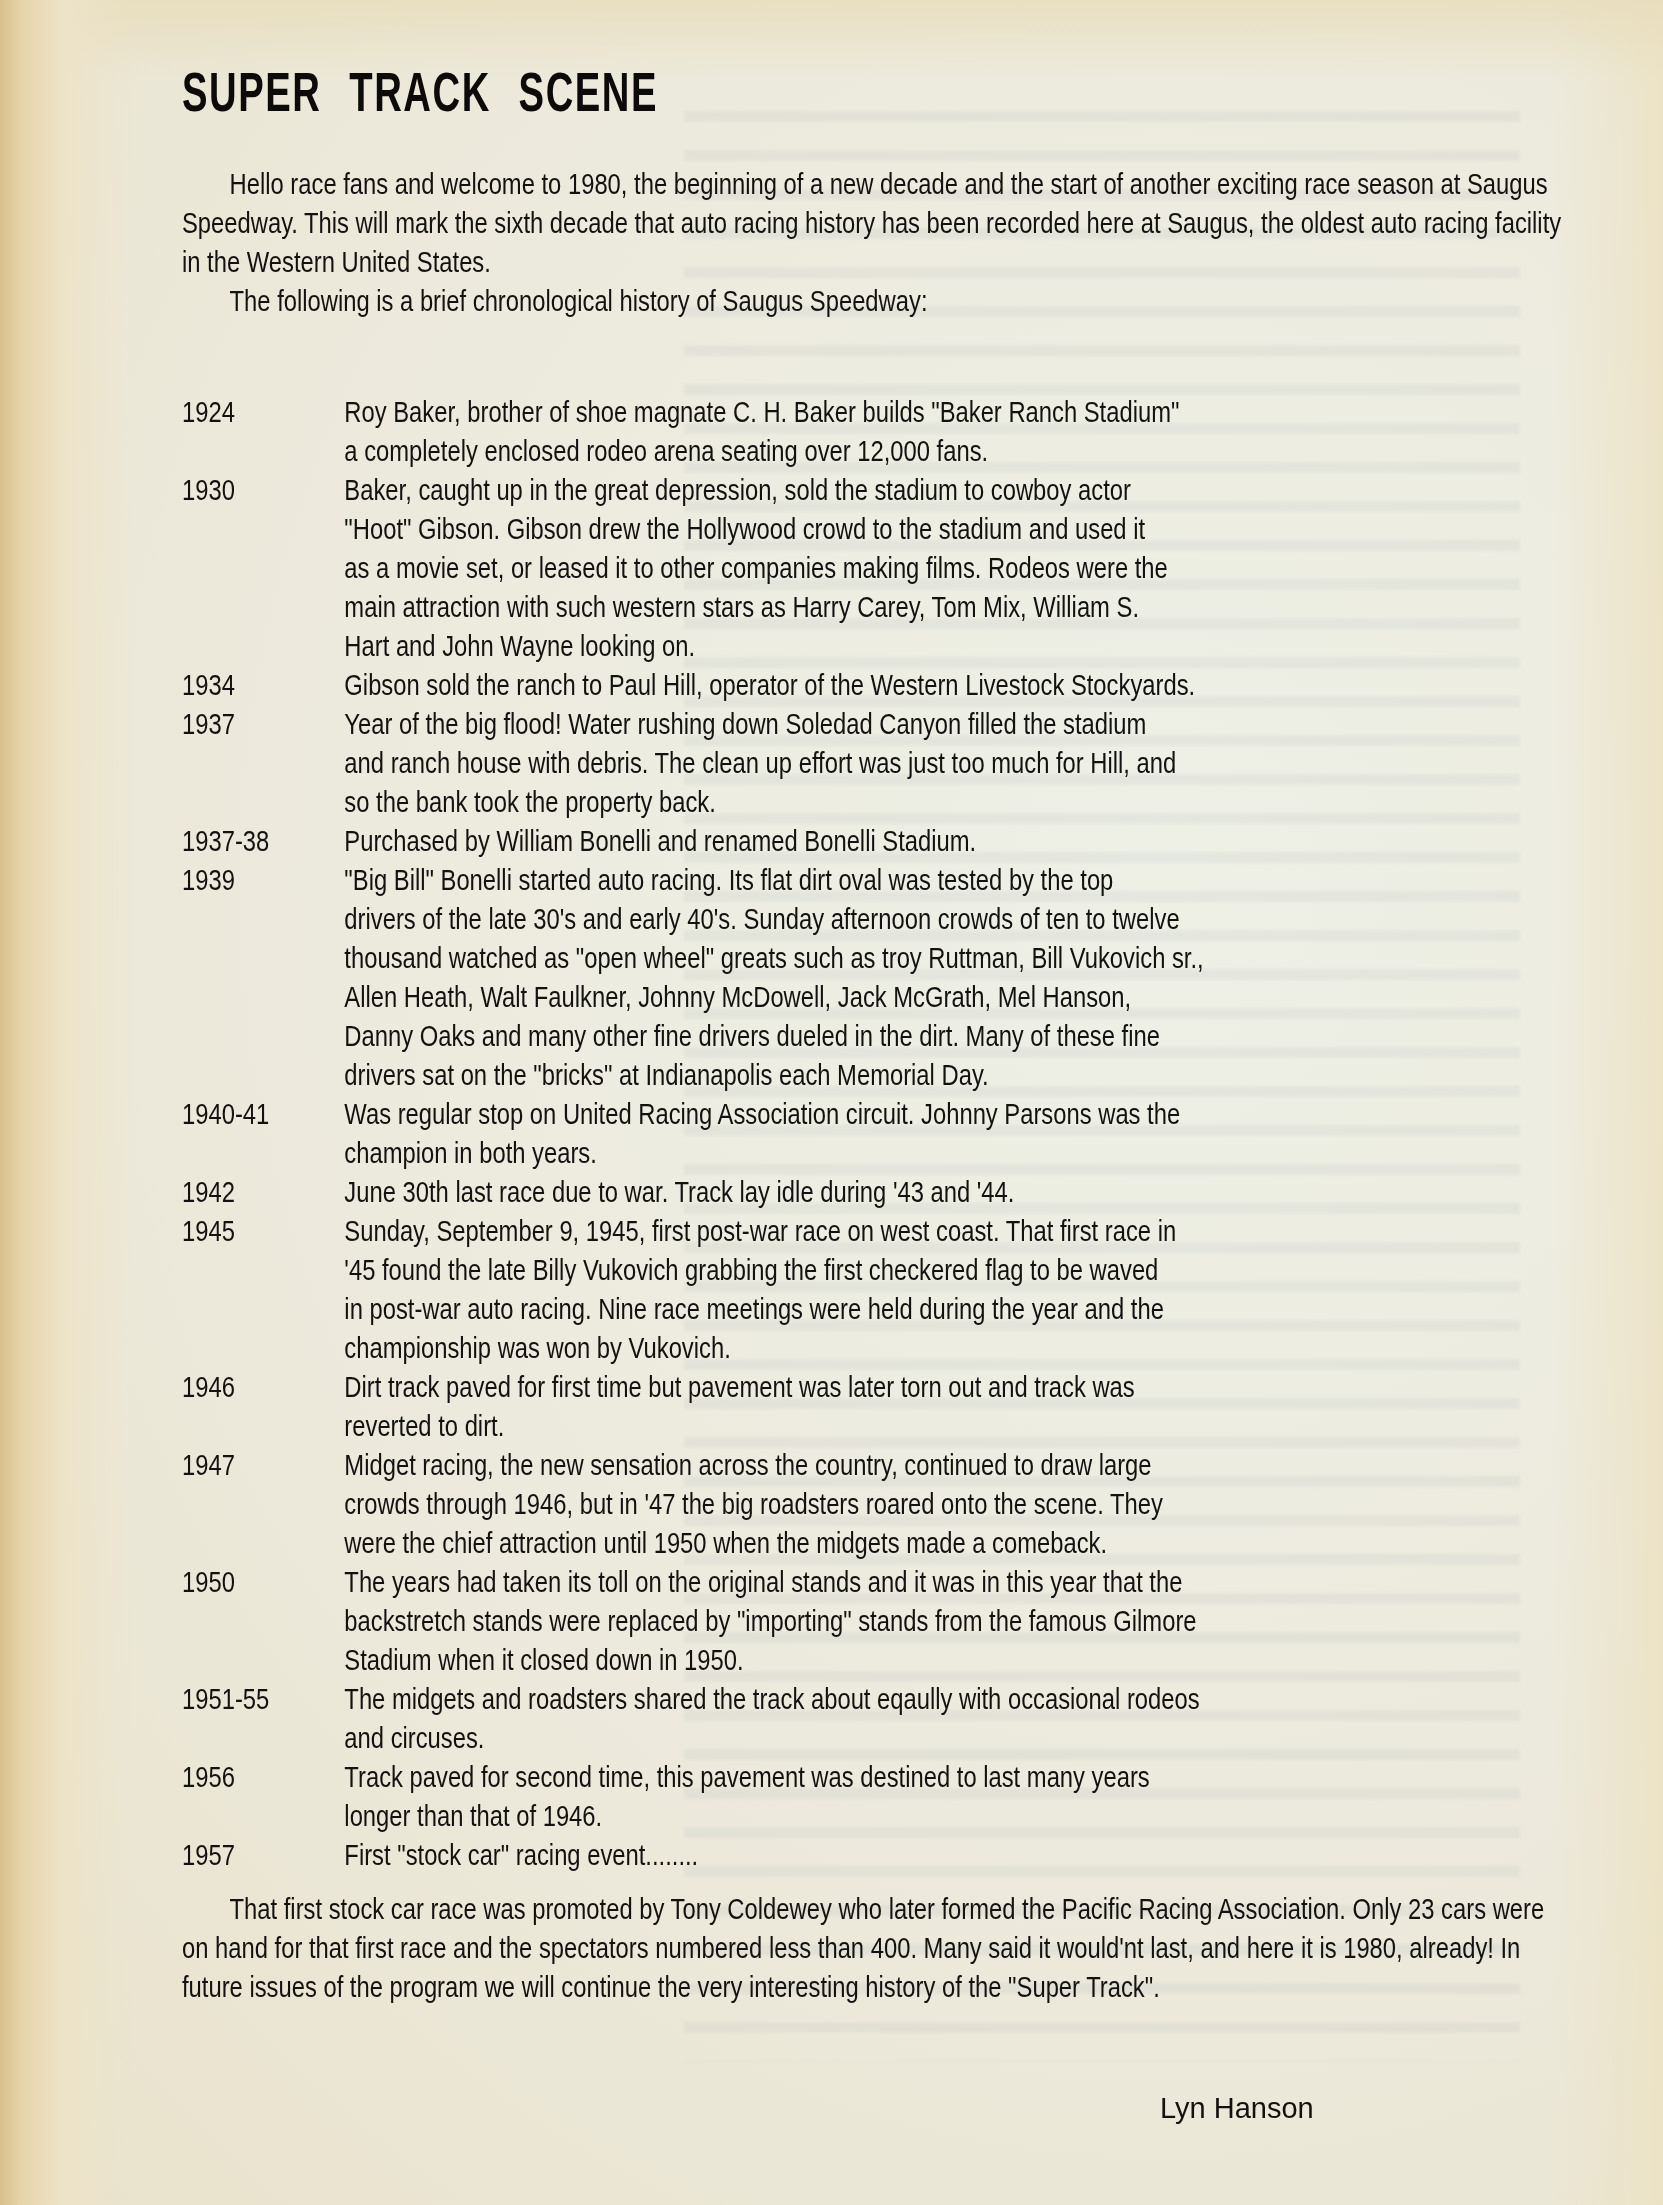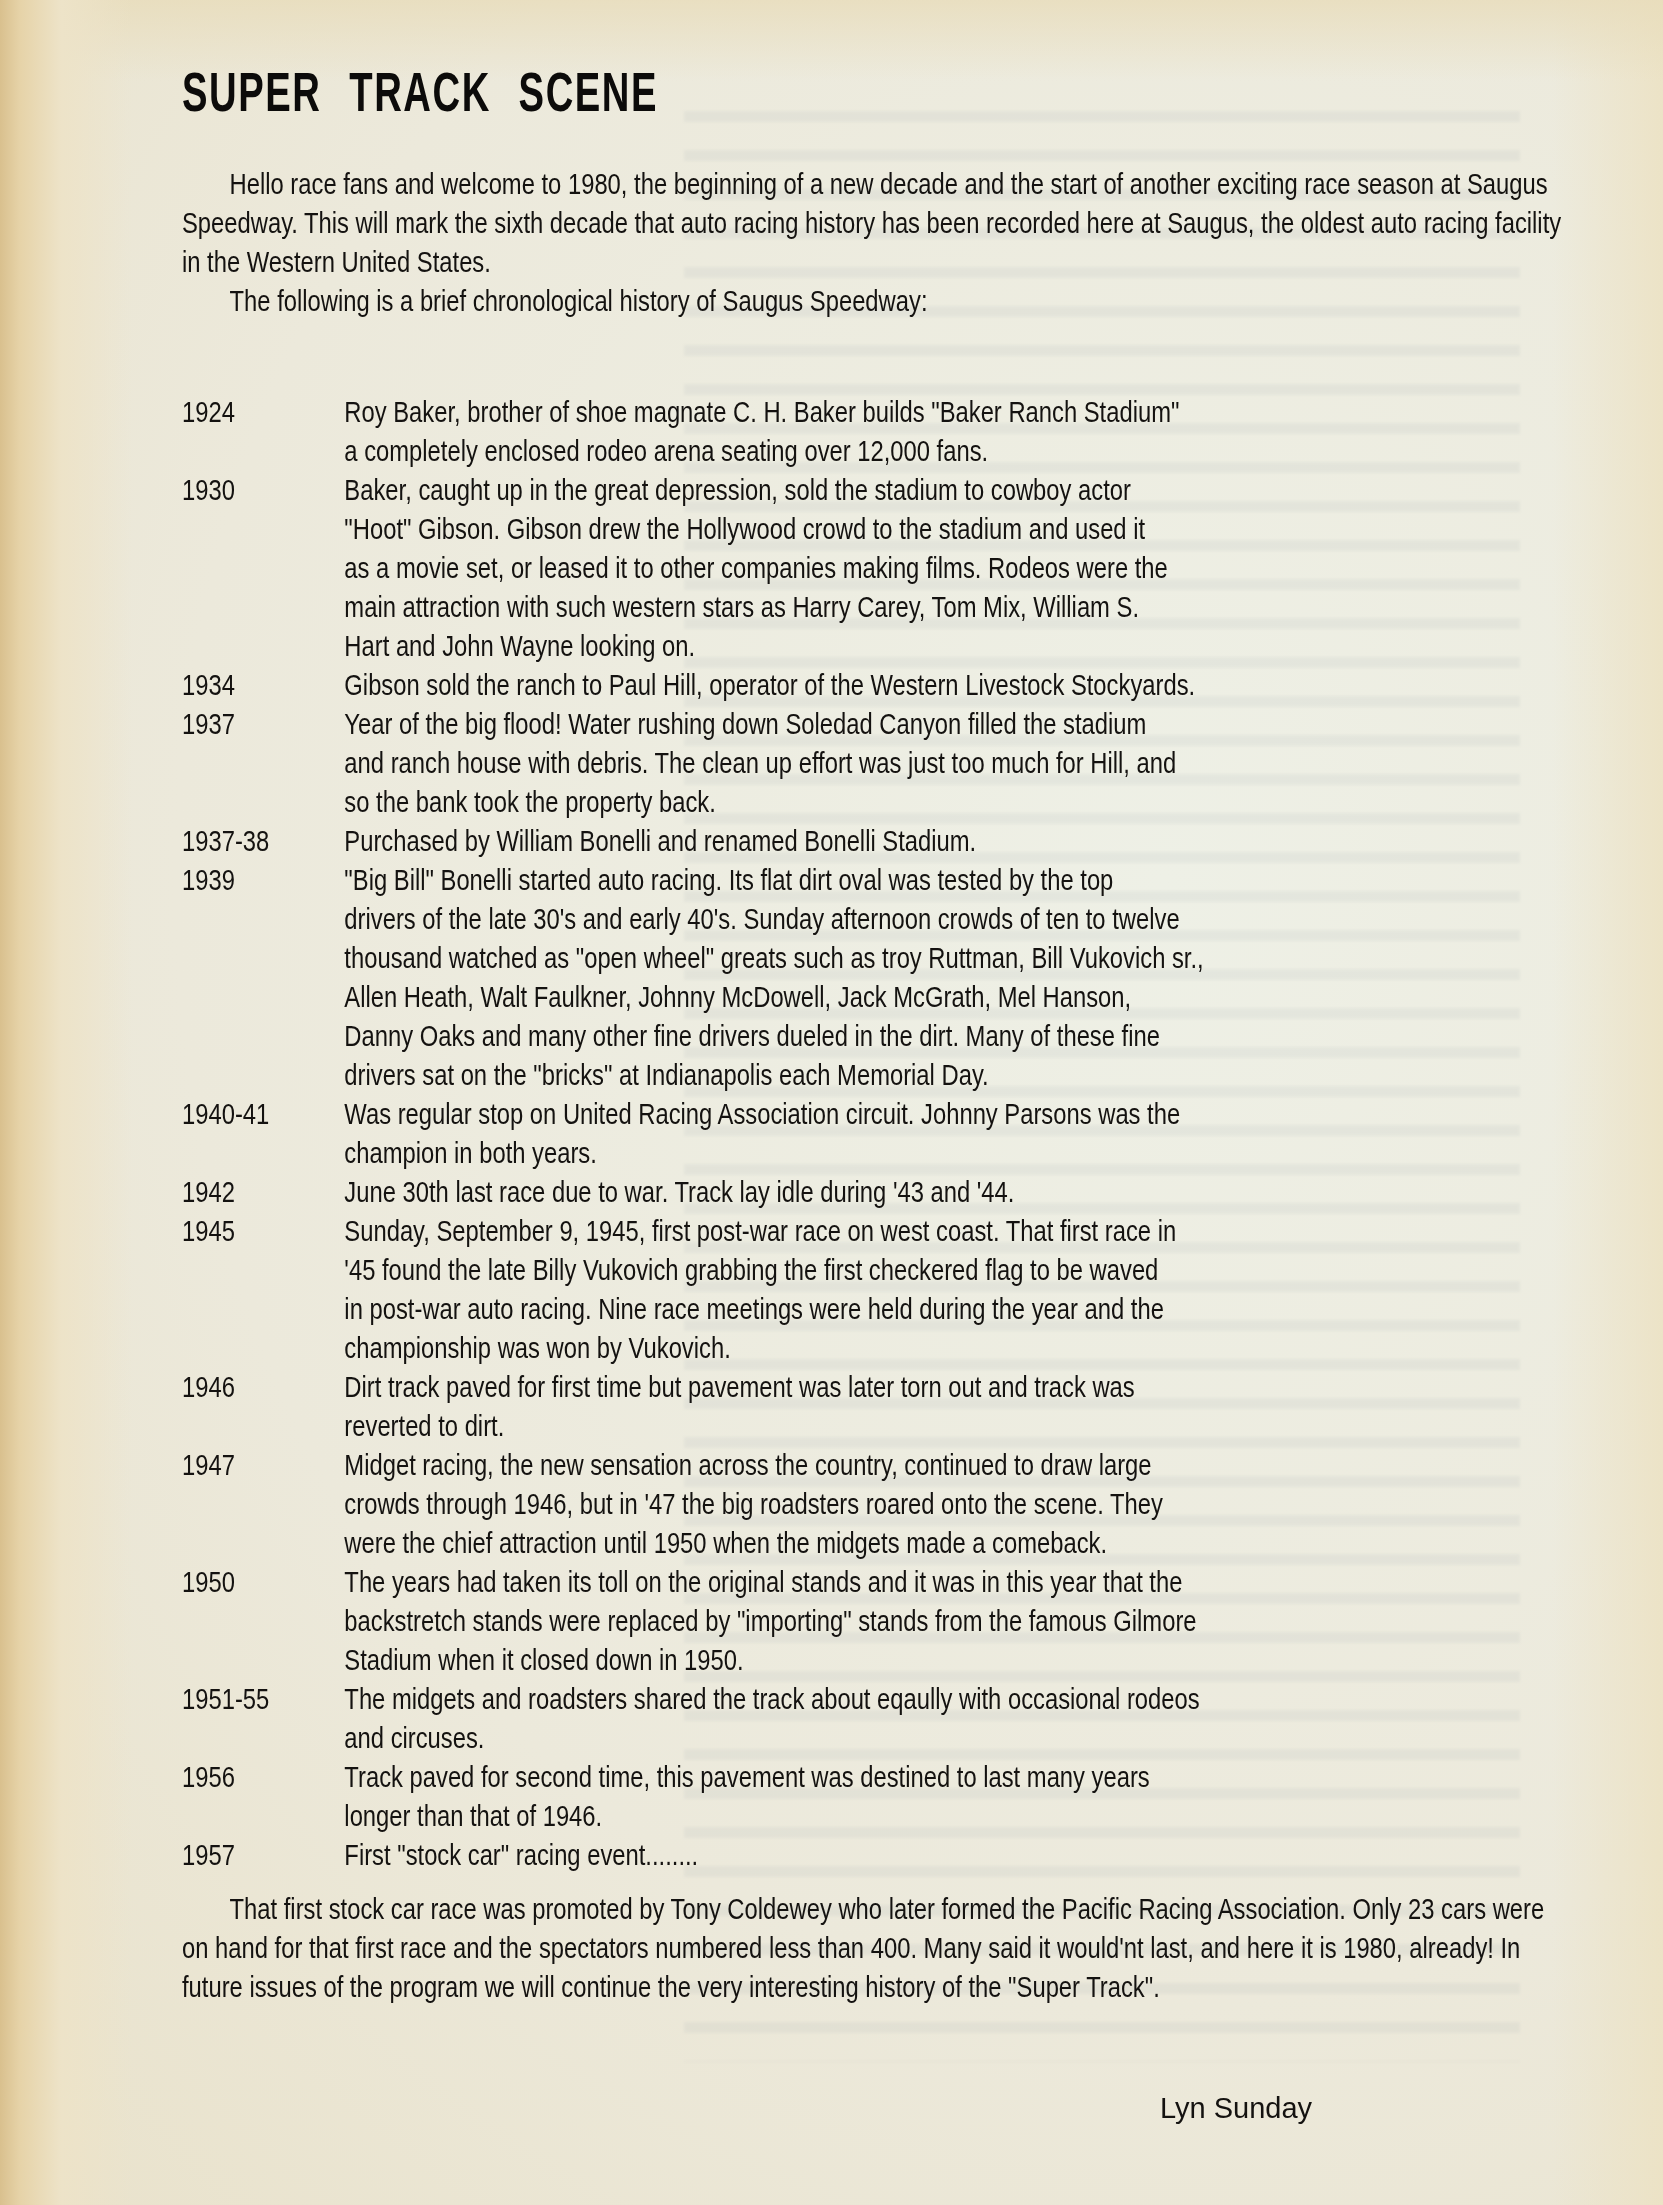--- a/index.html
+++ b/index.html
@@ -194,14 +194,14 @@
         <div class="year">1957</div>
         <div class="desc">First "stock car" racing event........</div>
       </div>
     </div>
 
   <div class="closing body-text">
     <p>That first stock car race was promoted by Tony Coldewey who later formed the Pacific Racing Association.  Only 23 cars were on hand for that first race and the spectators numbered less than 400.  Many said it would'nt last, and here it is 1980, already!  In future issues of the program we will continue the very interesting history of the "Super Track".</p>
   </div>
 </div>
 
-<div class="signature">Lyn Sunday</div>
+<div class="signature">Lyn Hanson</div>
 
 
 </body></html>

